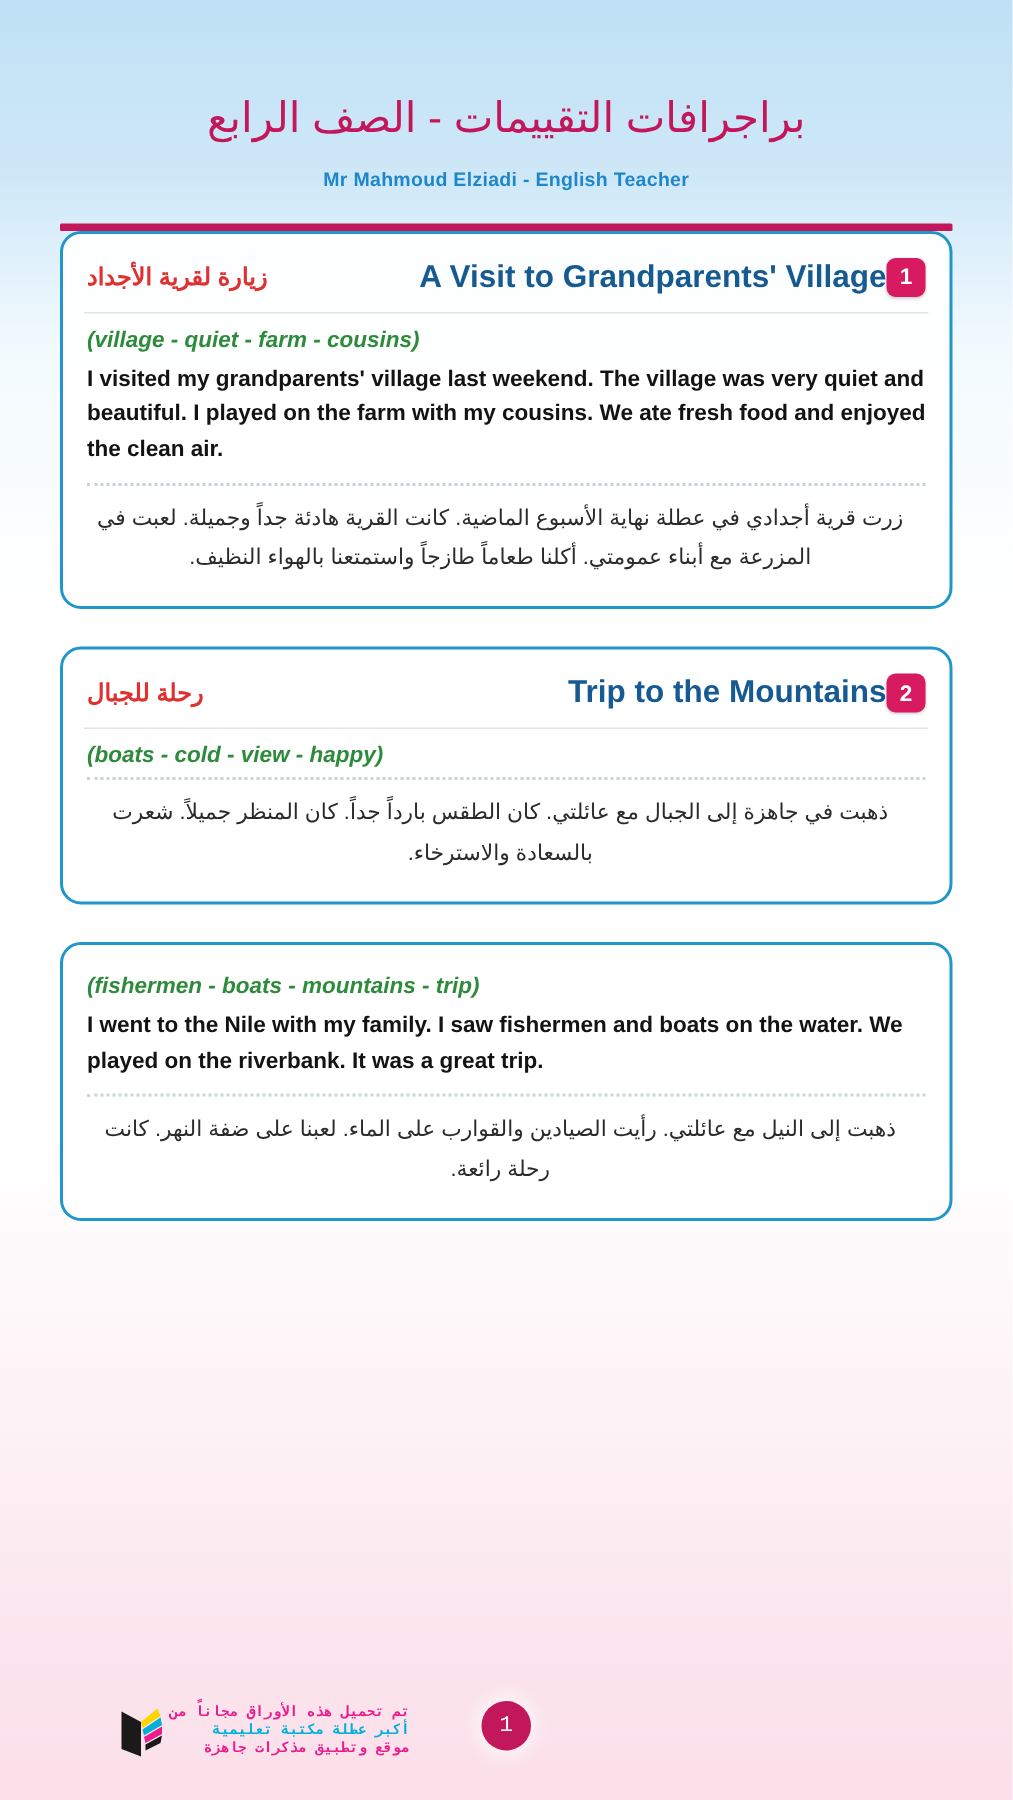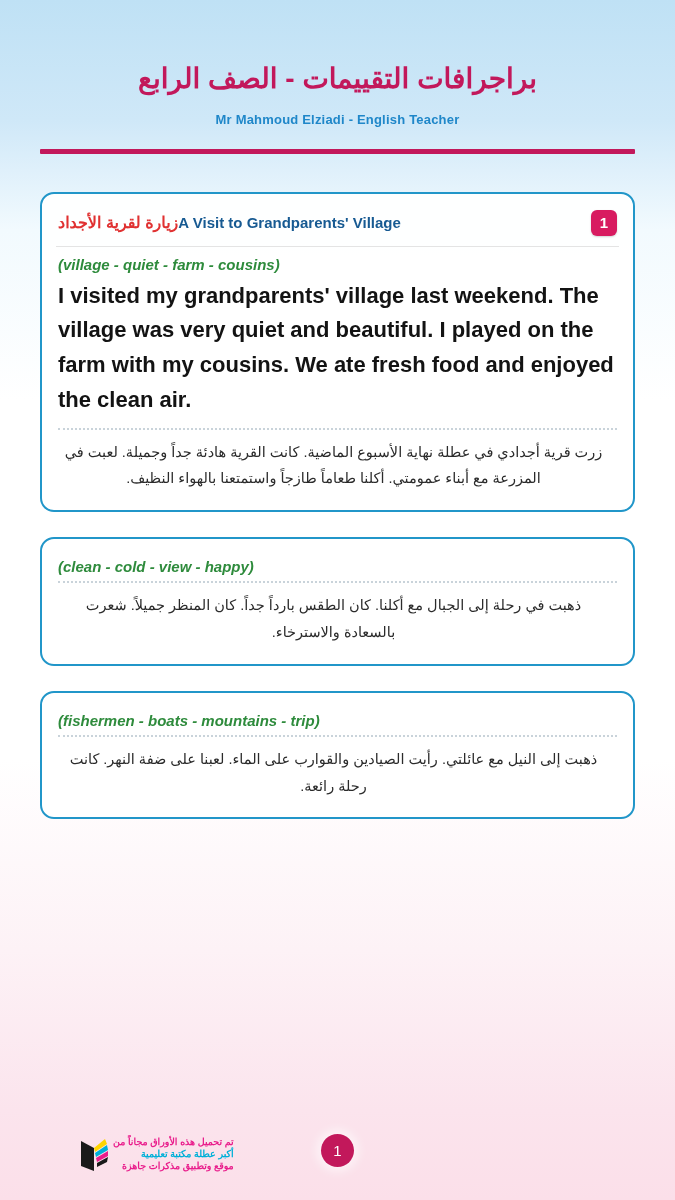--- a/index.html
+++ b/index.html
@@ -24,21 +24,21 @@
     position: relative;
   }
 
   
   .header {
     padding-top: 62px;
     text-align: center;
   }
   .header-title {
     font-size: 28px;
-    font-weight: bold;
+    font-weight: normal;
     color: #c2185b;
     direction: rtl;
     letter-spacing: 0px;
     line-height: 1.2;
     margin-bottom: 16px;
   }
   .header-sub {
     font-size: 13px;
     font-weight: bold;
     color: #1f87c9;
@@ -49,21 +49,20 @@
     width: 595px;
     height: 5px;
     background: #c2185b;
     border-radius: 1px;
   }
 
   
   .cards {
     margin: 0 auto;
     width: 595px;
-    padding-top: 38px;
     box-sizing: border-box;
   }
   .card {
     border: 2px solid #2196c9;
     border-radius: 14px;
     background: rgba(255,255,255,0.92);
     margin-bottom: 25px;
     padding: 10px 14px 14px 14px;
     box-sizing: border-box;
   }
@@ -78,25 +77,25 @@
   .card-head-ar {
     font-size: 16px;
     font-weight: bold;
     color: #e03131;
     direction: rtl;
     flex: 0 0 auto;
     min-width: 120px;
     text-align: left;
   }
   .card-head-en {
-    font-size: 15px;
+    font-size: 21px;
     font-weight: bold;
     color: #175a92;
     flex: 1 1 auto;
-    text-align: left;
+    text-align: right;
   }
   .badge {
     flex: 0 0 auto;
     width: 26px;
     height: 26px;
     border-radius: 6px;
     background: #d81b60;
     color: #ffffff;
     font-size: 15px;
     font-weight: bold;
@@ -108,21 +107,21 @@
 
   .keywords {
     font-size: 15px;
     font-weight: bold;
     color: #2e8b3c;
     padding: 9px 2px 6px 2px;
     font-style: italic;
   }
 
   .para-en {
-    font-size: 22px;
+    font-size: 15px;
     font-weight: bold;
     color: #131313;
     line-height: 1.58;
     padding: 0 2px 10px 2px;
   }
 
   .dotted {
     border-top: 2px dotted #c9d3da;
     margin: 0 2px;
   }
@@ -136,20 +135,21 @@
     padding: 9px 14px 4px 6px;
   }
 
   
   .footer {
     position: absolute;
     left: 0;
     bottom: 0;
     width: 624px;
     height: 72px;
+    font-family: Liberation Mono, monospace;
   }
   .footer-logo {
     position: absolute;
     left: 78px;
     top: 8px;
     display: flex;
     align-items: center;
     gap: 5px;
     direction: rtl;
   }
@@ -205,27 +205,33 @@
       <div class="card-head-en">A Visit to Grandparents' Village</div>
       <div class="badge">1</div>
     </div>
     <div class="keywords">(village - quiet - farm - cousins)</div>
     <div class="para-en">I visited my grandparents' village last weekend. The village was very quiet and beautiful. I played on the farm with my cousins. We ate fresh food and enjoyed the clean air.</div>
     <div class="dotted"></div>
     <div class="para-ar">زرت قرية أجدادي في عطلة نهاية الأسبوع الماضية. كانت القرية هادئة جداً وجميلة. لعبت في المزرعة مع أبناء عمومتي. أكلنا طعاماً طازجاً واستمتعنا بالهواء النظيف.</div>
   </div>
 
   <div class="card">
-    <div class="keywords">(clean - cold - view - happy)</div>
+    <div class="card-head">
+      <div class="card-head-ar">رحلة للجبال</div>
+      <div class="card-head-en">Trip to the Mountains</div>
+      <div class="badge">2</div>
+    </div>
+    <div class="keywords">(boats - cold - view - happy)</div>
     <div class="dotted"></div>
-    <div class="para-ar">ذهبت في رحلة إلى الجبال مع أكلنا. كان الطقس بارداً جداً. كان المنظر جميلاً. شعرت بالسعادة والاسترخاء.</div>
+    <div class="para-ar">ذهبت في جاهزة إلى الجبال مع عائلتي. كان الطقس بارداً جداً. كان المنظر جميلاً. شعرت بالسعادة والاسترخاء.</div>
   </div>
 
   <div class="card">
     <div class="keywords">(fishermen - boats - mountains - trip)</div>
+    <div class="para-en">I went to the Nile with my family. I saw fishermen and boats on the water. We played on the riverbank. It was a great trip.</div>
     <div class="dotted"></div>
     <div class="para-ar">ذهبت إلى النيل مع عائلتي. رأيت الصيادين والقوارب على الماء. لعبنا على ضفة النهر. كانت رحلة رائعة.</div>
   </div>
 
 </div>
 
 <div class="footer">
   <div class="footer-logo">
     <div class="footer-lines">
       <div class="fl fl1">تم تحميل هذه الأوراق مجاناً من</div>

